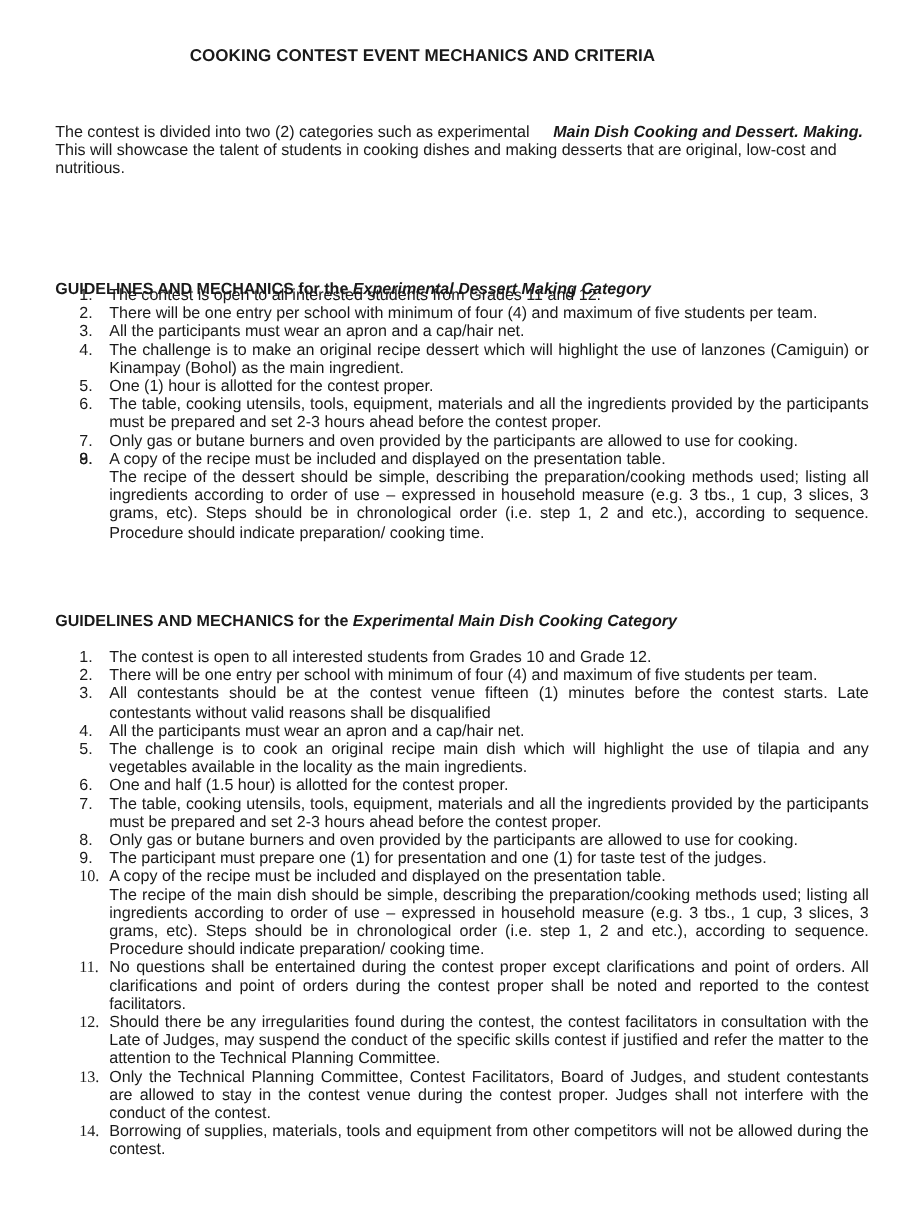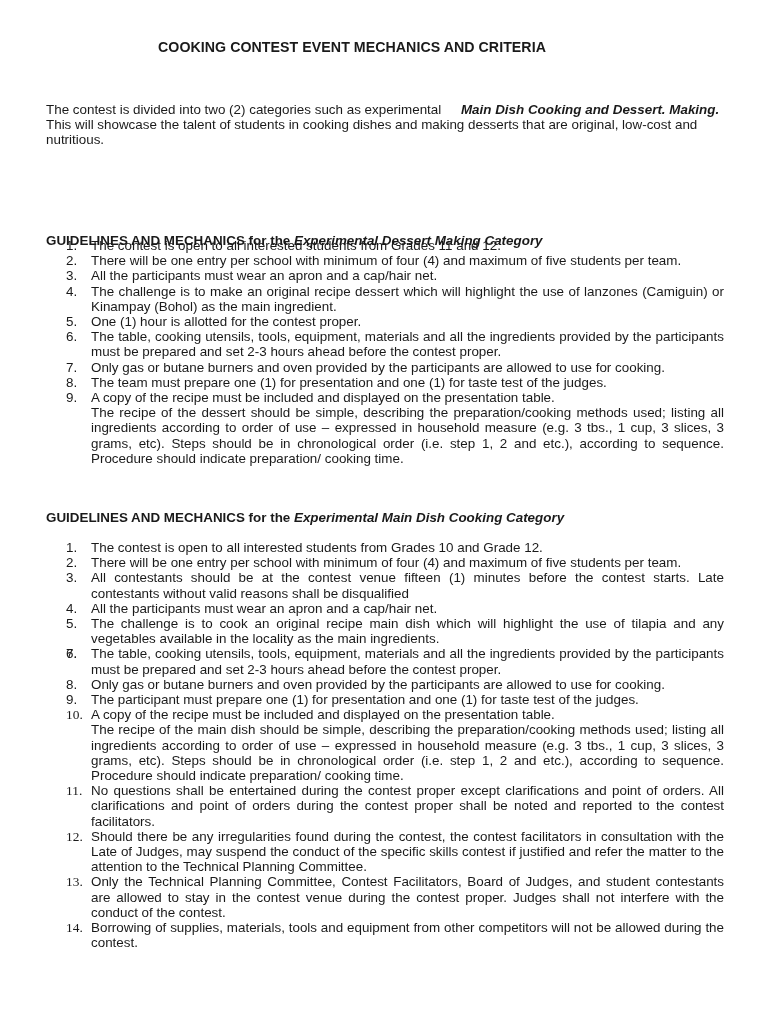--- a/index.html
+++ b/index.html
@@ -86,35 +86,35 @@
   </div>
 
   <ol class="items" style="top:238px;">
     <li><span class="num">1.</span><span>The contest is open to all interested students from Grades 11 and 12.</span></li>
     <li><span class="num">2.</span><span>There will be one entry per school with minimum of four (4) and maximum of five students per team.</span></li>
     <li><span class="num">3.</span><span>All the participants must wear an apron and a cap/hair net.</span></li>
     <li><span class="num">4.</span><span>The challenge is to make an original recipe dessert which will highlight the use of lanzones (Camiguin) or Kinampay (Bohol) as the main ingredient.</span></li>
     <li><span class="num">5.</span><span>One (1) hour is allotted for the contest proper.</span></li>
     <li><span class="num">6.</span><span>The table, cooking utensils, tools, equipment, materials and all the ingredients provided by the participants must be prepared and set 2-3 hours ahead before the contest proper.</span></li>
     <li><span class="num">7.</span><span>Only gas or butane burners and oven provided by the participants are allowed to use for cooking.</span></li>
-    <li><span class="num">8.</span><span>The team must prepare one (1) for presentation and one (1) for taste test of the judges.</span></li>
+    <li><span class="num">8.</span></li>
     <li><span class="num">9.</span><span>A copy of the recipe must be included and displayed on the presentation table.</span><span class="sub">The recipe of the dessert should be simple, describing the preparation/cooking methods used; listing all ingredients according to order of use – expressed in household measure (e.g. 3 tbs., 1 cup, 3 slices, 3 grams, etc). Steps should be in chronological order (i.e. step 1, 2 and etc.), according to sequence. Procedure should indicate preparation/ cooking time.</span></li>
   </ol>
 
   <div class="section-heading" style="top:510px;">
     <span>GUIDELINES AND MECHANICS for the </span><span class="cat">Experimental Main Dish Cooking Category</span>
   </div>
 
   <ol class="items" style="top:540px;">
     <li><span class="num">1.</span><span>The contest is open to all interested students from Grades 10 and Grade 12.</span></li>
     <li><span class="num">2.</span><span>There will be one entry per school with minimum of four (4) and maximum of five students per team.</span></li>
     <li><span class="num">3.</span><span> All contestants should be at the contest venue fifteen (1) minutes before the contest starts. Late contestants without valid reasons shall be disqualified</span></li>
     <li><span class="num">4.</span><span>All the participants must wear an apron and a cap/hair net.</span></li>
     <li><span class="num">5.</span><span>The challenge is to cook an original recipe main dish which will highlight the use of tilapia and any vegetables available in the locality as the main ingredients.</span></li>
-    <li><span class="num">6.</span></li>
+    <li><span class="num">6.</span><span>One and half (1.5 hour) is allotted for the contest proper.</span></li>
     <li><span class="num">7.</span><span>The table, cooking utensils, tools, equipment, materials and all the ingredients provided by the participants must be prepared and set 2-3 hours ahead before the contest proper.</span></li>
     <li><span class="num">8.</span><span>Only gas or butane burners and oven provided by the participants are allowed to use for cooking.</span></li>
     <li><span class="num">9.</span><span>The participant must prepare one (1) for presentation and one (1) for taste test of the judges.</span></li>
     <li><span class="num wide">10.</span><span>A copy of the recipe must be included and displayed on the presentation table.</span><span class="sub">The recipe of the main dish should be simple, describing the preparation/cooking methods used; listing all ingredients according to order of use – expressed in household measure (e.g. 3 tbs., 1 cup, 3 slices, 3 grams, etc). Steps should be in chronological order (i.e. step 1, 2 and etc.), according to sequence. Procedure should indicate preparation/ cooking time.</span></li>
     <li><span class="num wide">11.</span><span> No questions shall be entertained during the contest proper except clarifications and point of orders. All clarifications and point of orders during the contest proper shall be noted and reported to the contest facilitators.</span></li>
     <li><span class="num wide">12.</span><span>Should there be any irregularities found during the contest, the contest facilitators in consultation with the Late of Judges, may suspend the conduct of the specific skills contest if justified and refer the matter to the attention to the Technical Planning Committee.</span></li>
     <li><span class="num wide">13.</span><span>Only the Technical Planning Committee, Contest Facilitators, Board of Judges, and student contestants are allowed to stay in the contest venue during the contest proper. Judges shall not interfere with the conduct of the contest.</span></li>
     <li><span class="num wide">14.</span><span>Borrowing of supplies, materials, tools and equipment from other competitors will not be allowed during the contest.</span></li>
   </ol>
 

